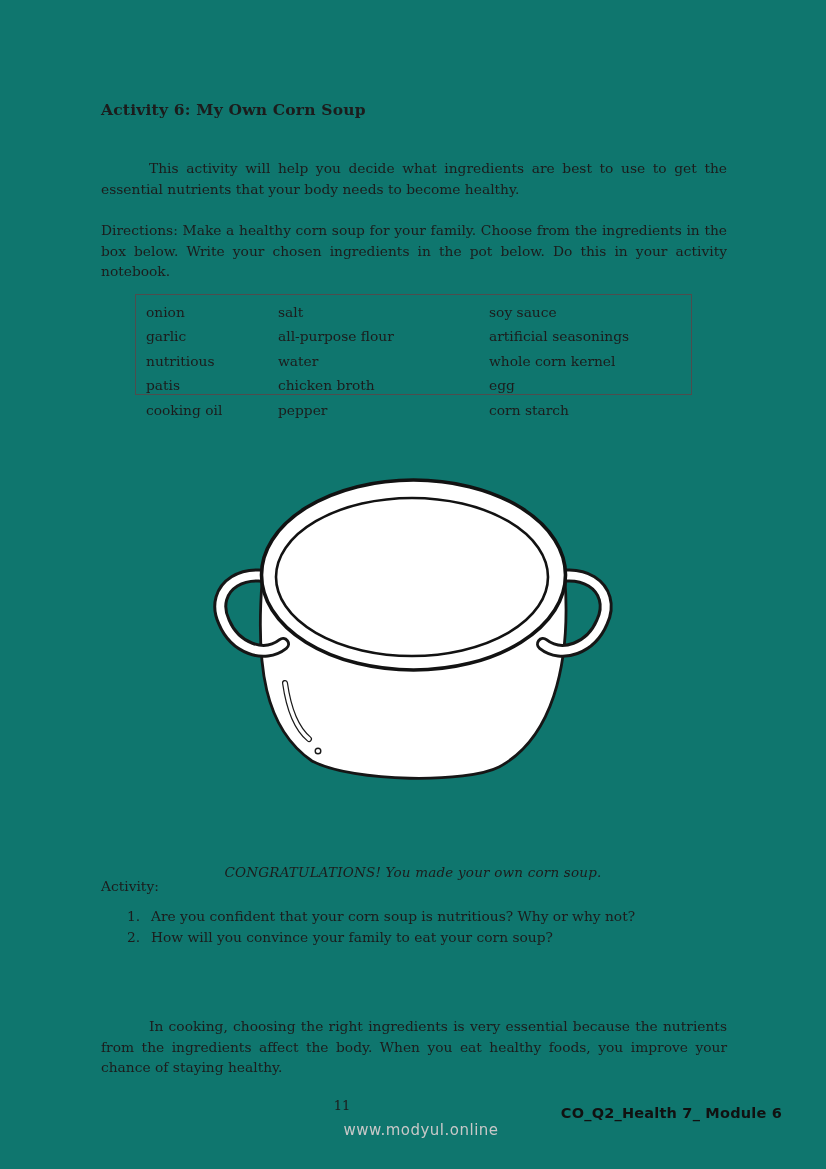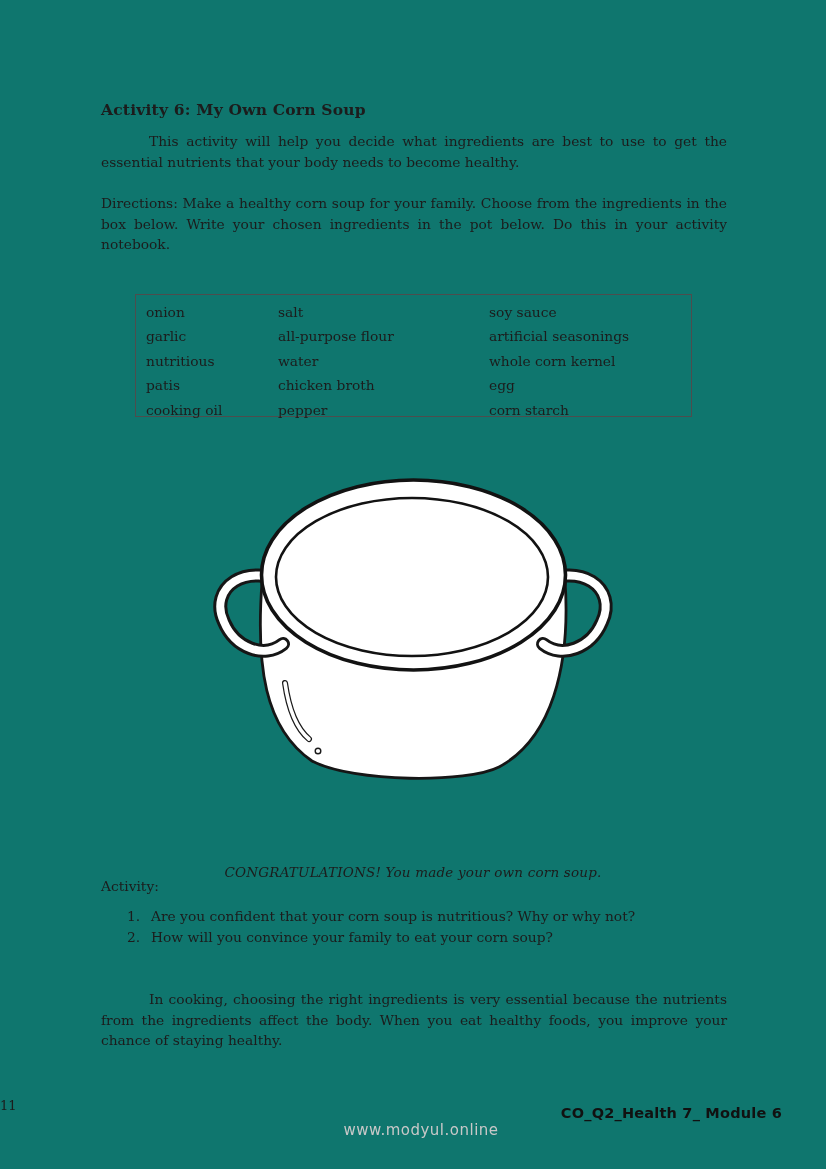--- a/index.html
+++ b/index.html
@@ -21,29 +21,30 @@
     font-weight: bold;
     letter-spacing: 0.2px;
   }
   .para {
     position: absolute;
     left: 101px;
     width: 626px;
     font-size: 13.8px;
     line-height: 20.6px;
     text-align: justify;
+    margin-top: 27px;
   }
   .para.indent { text-indent: 48px; }
   .pos-intro { top: 131px; }
   .pos-directions { top: 193px; }
   .pos-closing { top: 989px; }
   .ingredients-box {
     position: absolute;
     left: 135px; top: 294px;
-    width: 557px; height: 123px;
+    width: 557px; height: 101px;
     border: 1.5px solid #4d4d4d;
     display: grid;
     grid-template-columns: 132px 211px 1fr;
     align-content: start;
     padding: 5px 0 0 10px;
     font-size: 13.8px;
     line-height: 24.4px;
   }
   .pot-figure {
     position: absolute;
@@ -70,20 +71,21 @@
     width: 580px;
     font-size: 13.8px;
     line-height: 21.2px;
   }
   .qitem { display: flex; }
   .qnum { width: 24px; flex: 0 0 24px; }
   .page-number {
     position: absolute;
     left: 0; top: 1098px;
     width: 684px;
+    text-align: center;
     font-size: 13px;
   }
   .watermark {
     position: absolute;
     left: 8px; top: 1121px;
     width: 826px;
     text-align: center;
     font-family: "DejaVu Sans", "Liberation Sans", sans-serif;
     font-size: 15px;
     color: #c8c8c8;

